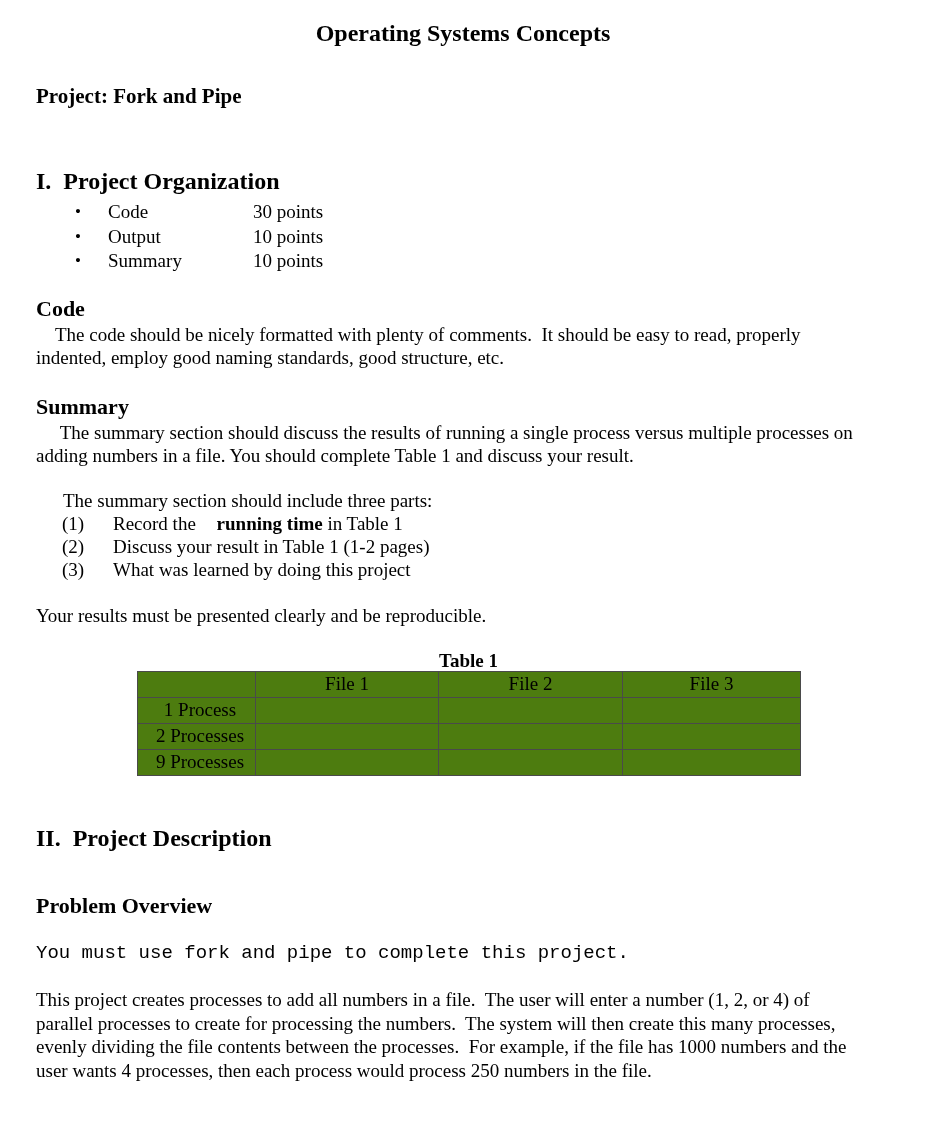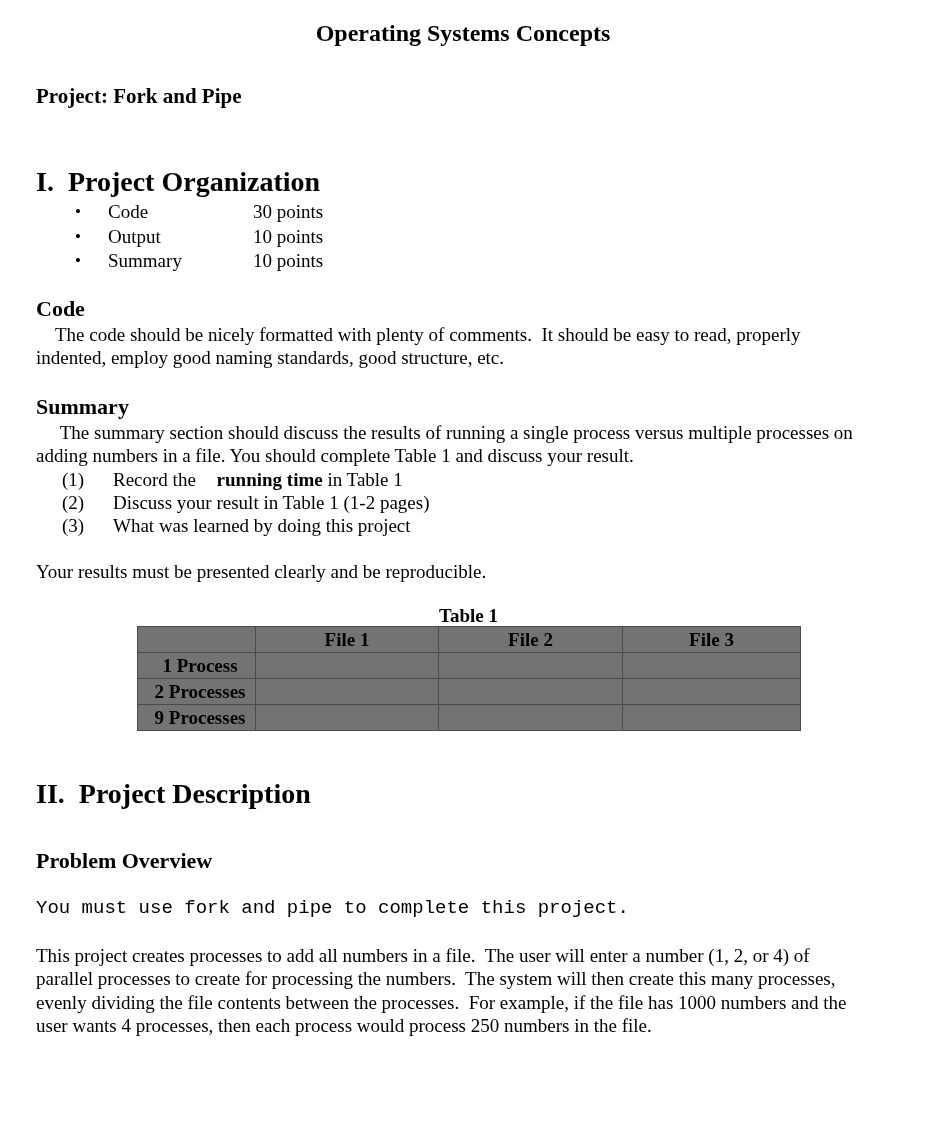--- a/index.html
+++ b/index.html
@@ -21,21 +21,21 @@
     font-weight: bold;
     line-height: 28px;
   }
   .project-subtitle {
     margin-top: 37px;
     font-size: 21px;
     font-weight: bold;
     line-height: 25px;
   }
   .section-heading {
-    font-size: 28px;
+    font-size: 24px;
     font-weight: bold;
     line-height: 33px;
     white-space: pre;
   }
   .section-heading.one { margin-top: 56px; }
   .section-heading.two { margin-top: 46px; }
   .sub-heading {
     font-size: 22px;
     font-weight: bold;
     line-height: 26px;
@@ -89,23 +89,23 @@
   table.results-table {
     margin-left: 101px;
     width: 663px;
     border-collapse: collapse;
     table-layout: fixed;
   }
   .results-table td, .results-table th {
     border: 1.5px solid #4a4a4a;
     height: 26px;
     font-size: 19px;
-    font-weight: bold;
+    font-weight: normal;
     line-height: 22px;
-    background: #737373;
+    background: #4d7c0f;
   }
   .results-table th { text-align: center; }
   .results-table td.row-label {
     text-align: center;
     padding-left: 7px;
   }
   .col-label { width: 118px; }
   .col-f1 { width: 183px; }
   .col-f2 { width: 184px; }
   .col-f3 { width: 178px; }
@@ -145,20 +145,21 @@
   </div>
 
   <div class="sub-heading code-heading">Code</div>
   <div class="body-text code-para">    The code should be nicely formatted with plenty of comments.  It should be easy to read, properly
 indented, employ good naming standards, good structure, etc.</div>
 
   <div class="sub-heading summary-heading">Summary</div>
   <div class="body-text summary-para">     The summary section should discuss the results of running a single process versus multiple processes on
 adding numbers in a file. You should complete Table 1 and discuss your result.</div>
 
+  <div class="parts-intro">The summary section should include three parts:</div>
 
   <div class="parts-list">
     <div class="part-item">
       <span class="part-num">(1)</span>
       <span class="part-text"><span>Record the </span><b>running time</b><span> in Table 1</span></span>
     </div>
     <div class="part-item">
       <span class="part-num">(2)</span>
       <span class="part-text"><span>Discuss your result in Table 1 (1-2 pages)</span><b></b><span></span></span>
     </div>

